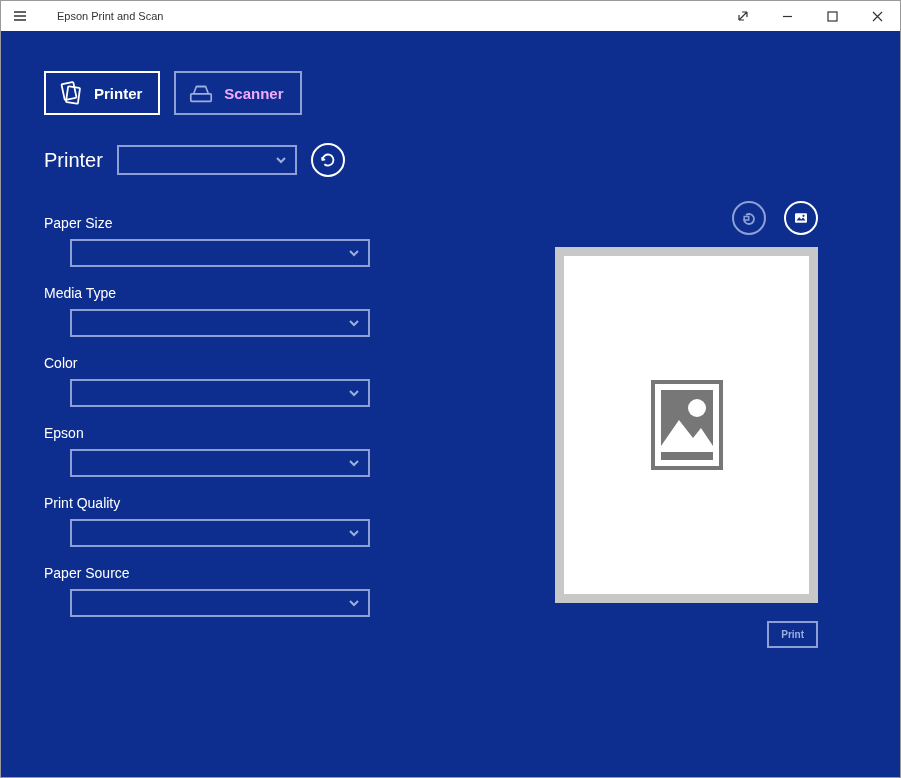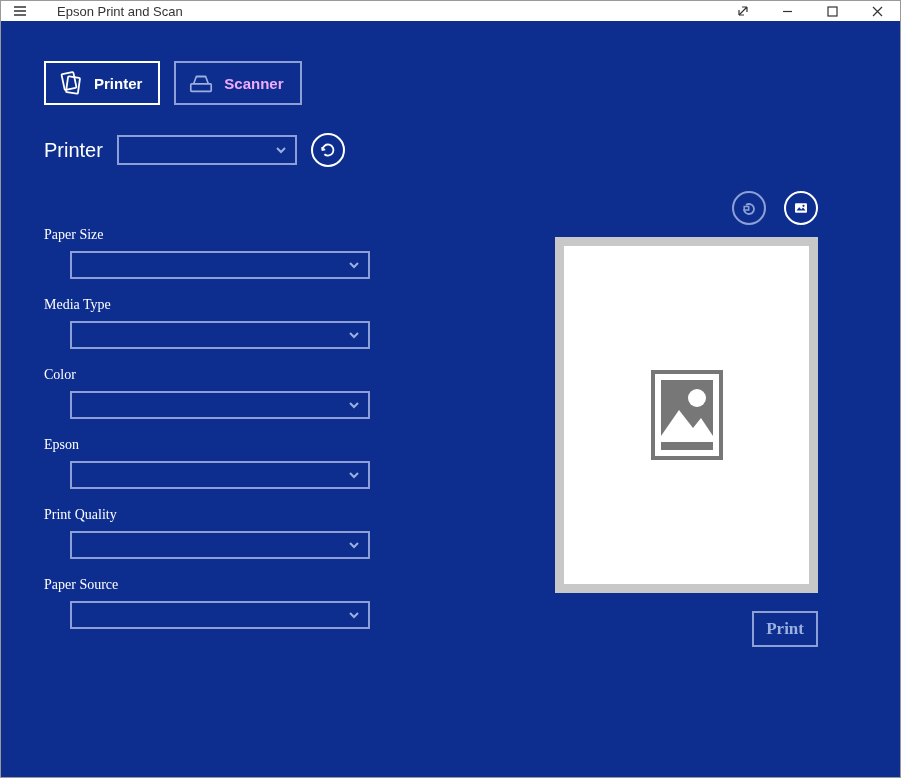--- a/index.html
+++ b/index.html
@@ -13,26 +13,26 @@
   }
   .window {
     width: 901px;
     height: 778px;
     display: flex;
     flex-direction: column;
     border: 1px solid #999;
   }
   
   .titlebar {
-    height: 20px;
+    height: 30px;
     display: flex;
     align-items: center;
     background: #fff;
     padding-left: 8px;
-    font-size: 13px;
+    font-size: 11px;
     color: #333;
   }
   .titlebar .hamburger {
     width: 22px;
     height: 22px;
     display: flex;
     align-items: center;
     justify-content: center;
     margin-right: 26px;
     cursor: default;
@@ -109,22 +109,21 @@
     width: 34px; height:34px;
     border: 2px solid #fff;
     border-radius: 50%;
     display:flex; align-items:center; justify-content:center;
   }
   .circ-btn.dim { border-color:#8CA0D6; }
   .circ-btn svg { width:18px; height:18px; }
   
   .body-row {
     display: flex;
-    align-items: flex-end;
-    font-family: Liberation Serif, serif;
+    align-items: center;
   }
   .settings-col {
     width: 400px;
   }
   .setting {
     margin-bottom: 18px;
   }
   .setting .slabel {
     font-size: 14px;
     margin-bottom: 8px;
@@ -167,21 +166,21 @@
   .ph-img .frame { fill: none; stroke:#777; stroke-width:4; }
   .print-row {
     display:flex;
     justify-content:flex-end;
     padding-right: 30px;
     margin-top: 18px;
   }
   .print-btn {
     border: 2px solid #8CA0D6;
     color:#9CB0DF;
-    font-size:17px;
+    font-size:10px;
     font-weight:600;
     padding: 6px 12px;
   }
 </style>
 </head>
 <body>
 
 <div class="window">
 
   <div class="titlebar">

